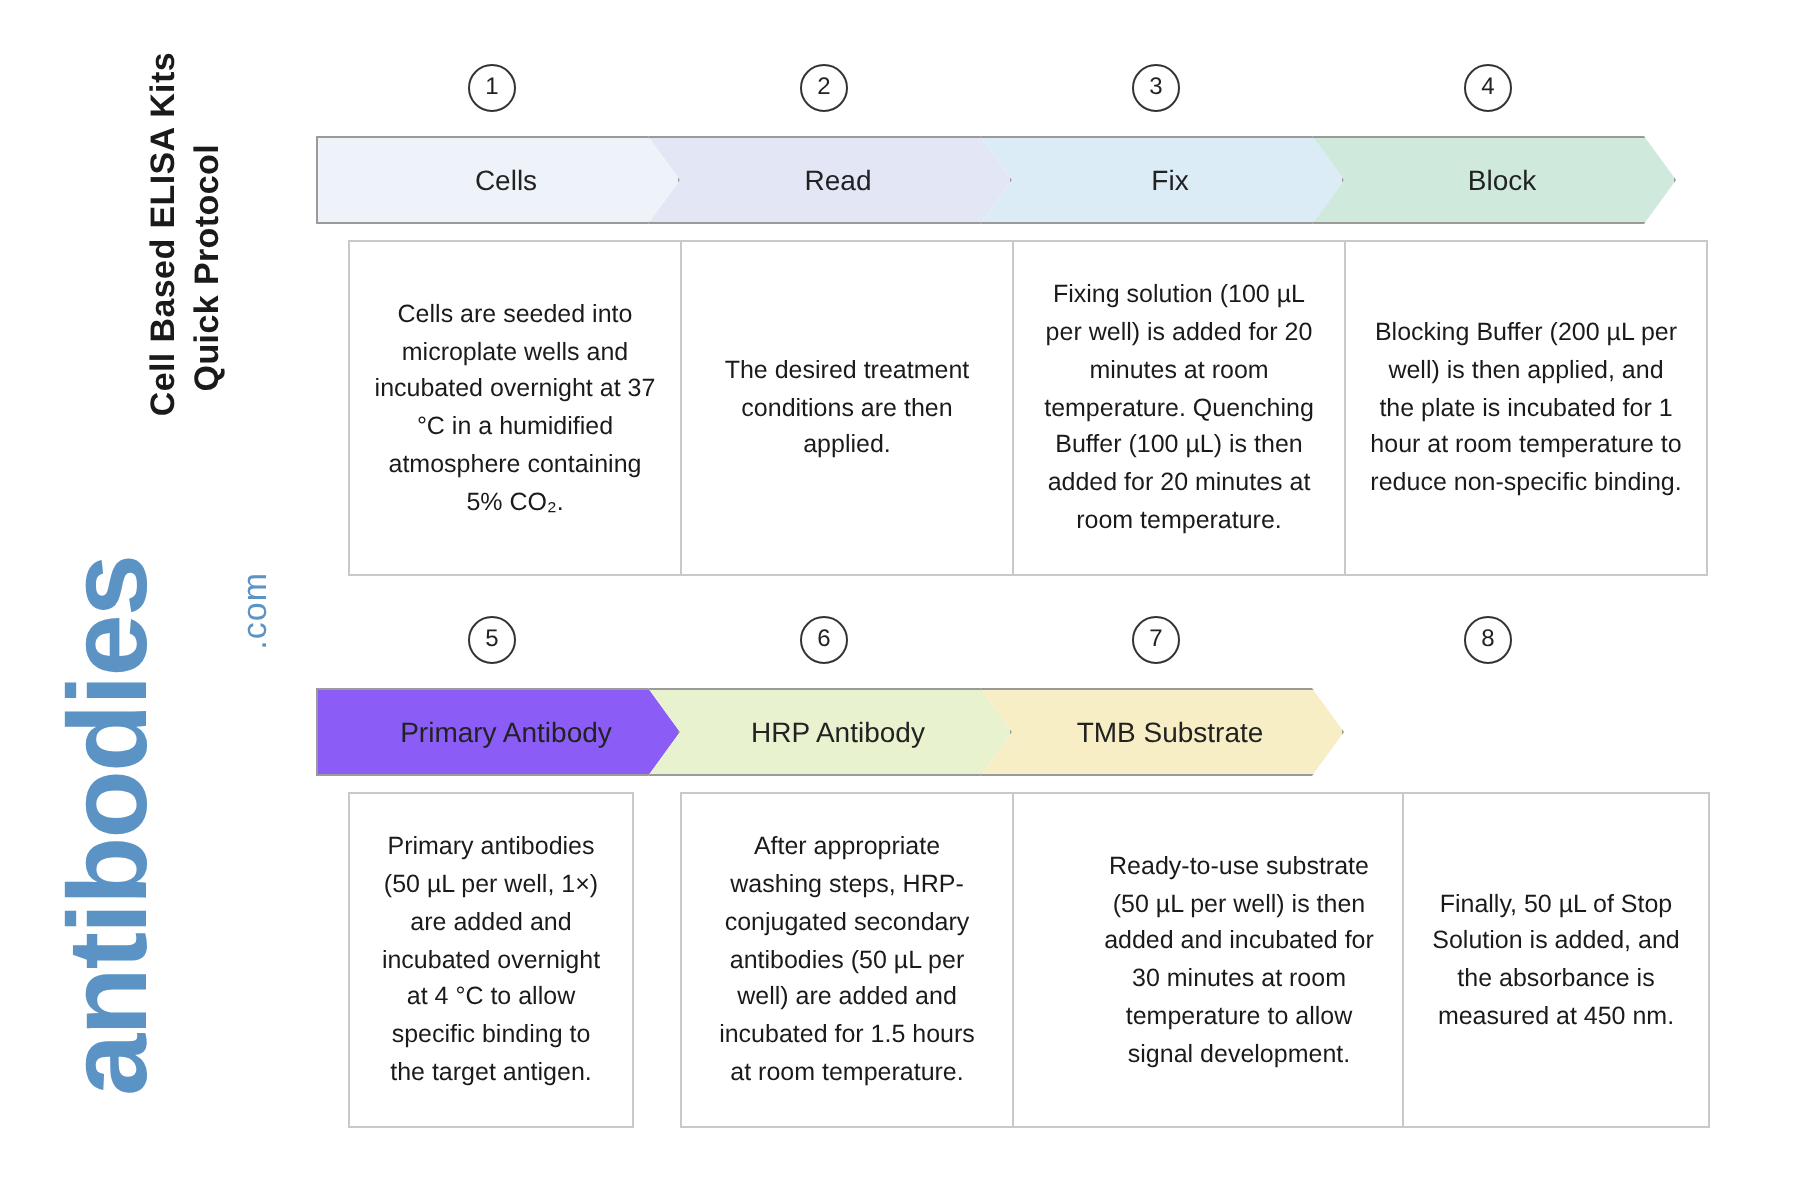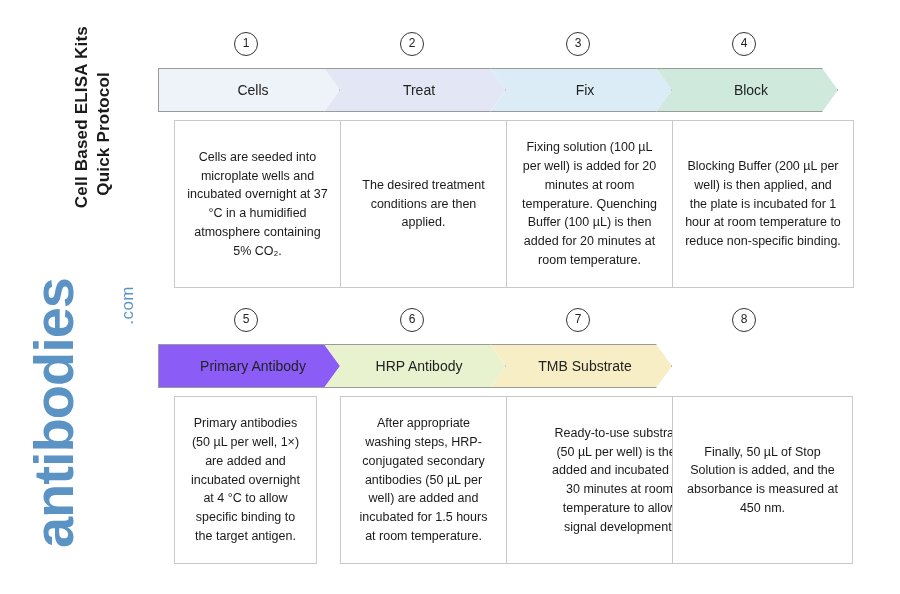--- a/index.html
+++ b/index.html
@@ -158,21 +158,21 @@
     <div class="num-circle" style="left:242px;">2</div>
     <div class="num-circle" style="left:408px;">3</div>
     <div class="num-circle" style="left:574px;">4</div>
   </div>
 
   <div class="arrows">
     <div class="chev first" style="left:0px;   width:182px; background:#eef2f9;">
       <span class="chev-label">Cells</span>
     </div>
     <div class="chev" style="left:166px; width:182px; background:#e3e6f5;">
-      <span class="chev-label">Treat</span>
+      <span class="chev-label">Read</span>
     </div>
     <div class="chev" style="left:332px; width:182px; background:#dcecf6;">
       <span class="chev-label">Fix</span>
     </div>
     <div class="chev" style="left:498px; width:182px; background:#cfe9dd;">
       <span class="chev-label">Block</span>
     </div>
   </div>
 
   <div class="bodies">
@@ -214,17 +214,17 @@
   <div class="bodies">
     <div class="body-cell" style="left:0px;   width:143px;">
       <div class="body-text">Primary antibodies (50 µL per well, 1×) are added and incubated overnight at 4 °C to allow specific binding to the target antigen.</div>
     </div>
     <div class="body-cell" style="left:166px; width:167px;">
       <div class="body-text">After appropriate washing steps, HRP-conjugated secondary antibodies (50 µL per well) are added and incubated for 1.5 hours at room temperature.</div>
     </div>
     <div class="body-cell" style="left:332px; width:197px;padding-left:42px;">
       <div class="body-text">Ready-to-use substrate (50 µL per well) is then added and incubated for 30 minutes at room temperature to allow signal development.</div>
     </div>
-    <div class="body-cell" style="left:498px; width:181px;align-items:center;">
+    <div class="body-cell" style="left:527px; width:154px;align-items:center;">
       <div class="body-text">Finally, 50 µL of Stop Solution is added, and the absorbance is measured at 450 nm.</div>
     </div>
   </div>
 </div>
 
 </body></html>

